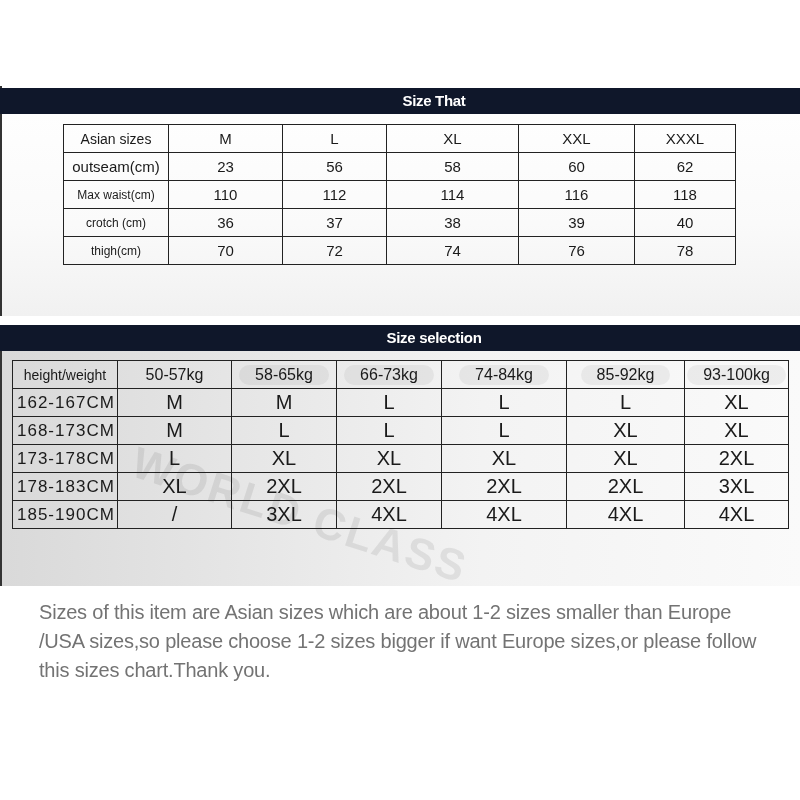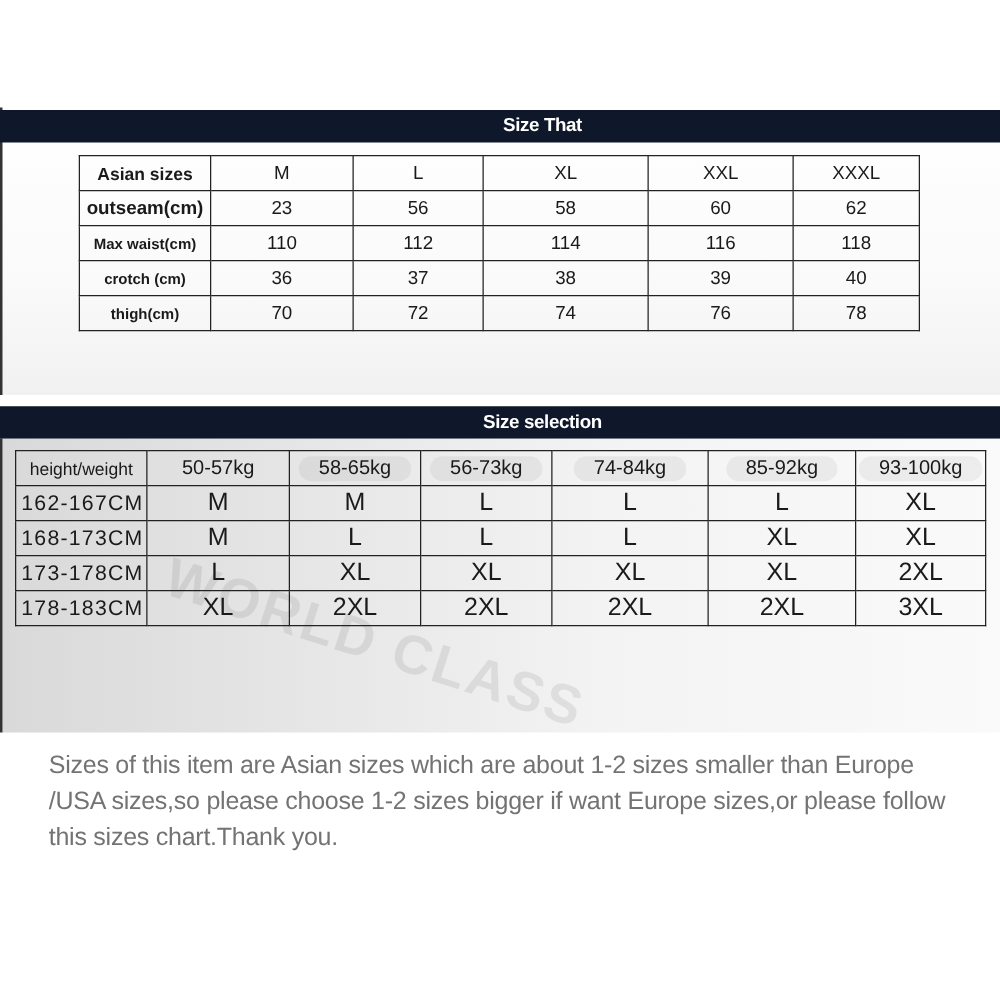--- a/index.html
+++ b/index.html
@@ -5,21 +5,21 @@
   html, body { margin:0; padding:0; }
   body { width:800px; height:800px; background:#ffffff; position:relative; overflow:hidden; font-family:"Liberation Sans", sans-serif; color:#1a1a1a; }
   .panel1 { position:absolute; left:0; top:86px; width:800px; height:230px; background:linear-gradient(180deg,#ffffff 0%,#fafafa 60%,#f1f1f1 100%); border-left:2px solid #333; }
   .bar { position:absolute; left:0; width:800px; height:26px; background:#0f172a; color:#fff; font-weight:bold; font-size:15px; text-align:center; line-height:26px; letter-spacing:-0.3px; }
   .bar1 { top:88px; }
   .bar2 { top:325px; }
   .bar span { position:relative; left:34px; }
   table { border-collapse:collapse; position:absolute; }
   .t1 { left:63px; top:124px; width:673px; }
   .t1 td { border:1.5px solid #222; height:27px; padding:0; text-align:center; font-size:15px; }
-  .t1 td.lab { font-size:14px;font-weight:bold; }
+  .t1 td.lab { font-size:14px; }
   .panel2 { position:absolute; left:0; top:351px; width:800px; height:235px; background:linear-gradient(90deg,#d9d9d9 0%,#e6e6e6 30%,#f3f3f3 60%,#fafafa 100%); border-left:2px solid #333; }
   .t2 { left:12px; top:360px; width:777px; }
   .t2 td { border:1.5px solid #222; height:27px; padding:0; text-align:center; font-size:20px; }
   .t2 td.hlab { font-size:14px; }
   .t2 td.rlab { font-size:17px; text-align:left; padding-left:4px; letter-spacing:1px; }
   .t2 td.hw { font-size:16px; }
   .pill { display:inline-block; padding:1px 16px; border-radius:12px; background:rgba(0,0,0,0.05); }
   .watermark { position:absolute; left:125px; top:490px; font-size:44px; font-weight:bold; color:rgba(0,0,0,0.08); transform:rotate(18deg); letter-spacing:2px; pointer-events:none; }
   .note { position:absolute; left:39px; top:598px; width:740px; font-size:20px; line-height:29px; color:#737373; letter-spacing:-0.2px; }
 </style>
@@ -77,21 +77,21 @@
 <div class="bar bar2"><span>Size selection</span></div>
 <div class="panel2"></div>
 <div class="watermark">WORLD CLASS</div>
 
 <table class="t2">
   <tbody>
       <tr>
     <td class="hlab" style="width:104px">height/weight</td>
     <td class="hw" style="width:113px">50-57kg</td>
     <td class="hw" style="width:104px"><span class="pill">58-65kg</span></td>
-    <td class="hw" style="width:104px"><span class="pill">56-73kg</span></td>
+    <td class="hw" style="width:104px"><span class="pill">66-73kg</span></td>
     <td class="hw" style="width:124px"><span class="pill">74-84kg</span></td>
     <td class="hw" style="width:117px"><span class="pill">85-92kg</span></td>
     <td class="hw"><span class="pill">93-100kg</span></td>
   </tr>
   <tr>
     <td class="rlab">162-167CM</td>
     <td>M</td>
     <td>M</td>
     <td>L</td>
     <td>L</td>
@@ -118,16 +118,25 @@
   </tr>
   <tr>
     <td class="rlab">178-183CM</td>
     <td>XL</td>
     <td>2XL</td>
     <td>2XL</td>
     <td>2XL</td>
     <td>2XL</td>
     <td>3XL</td>
   </tr>
+  <tr>
+    <td class="rlab">185-190CM</td>
+    <td>/</td>
+    <td>3XL</td>
+    <td>4XL</td>
+    <td>4XL</td>
+    <td>4XL</td>
+    <td>4XL</td>
+  </tr>
 </tbody>
   </table>
 
 <div class="note">Sizes of this item are Asian sizes which are about 1-2 sizes smaller than Europe /USA sizes,so please choose 1-2 sizes bigger if want Europe sizes,or please follow this sizes chart.Thank you.</div>
 
 </body></html>

